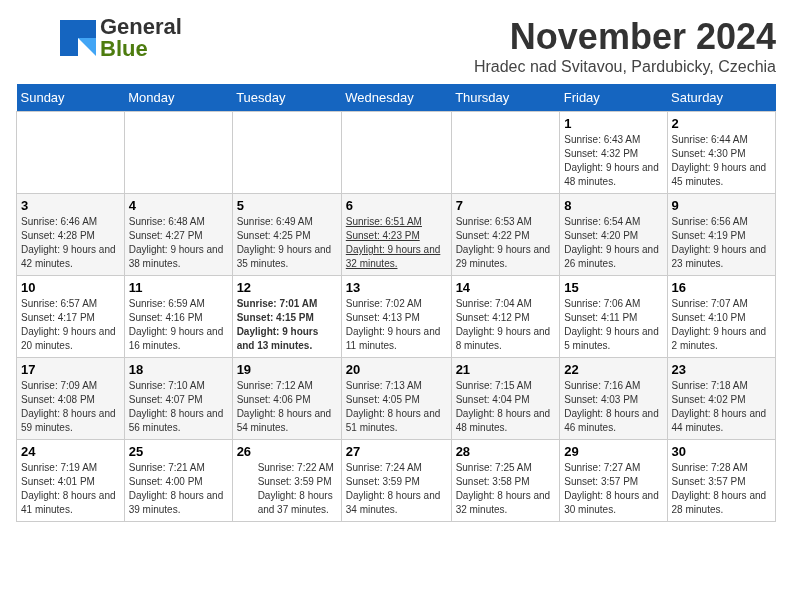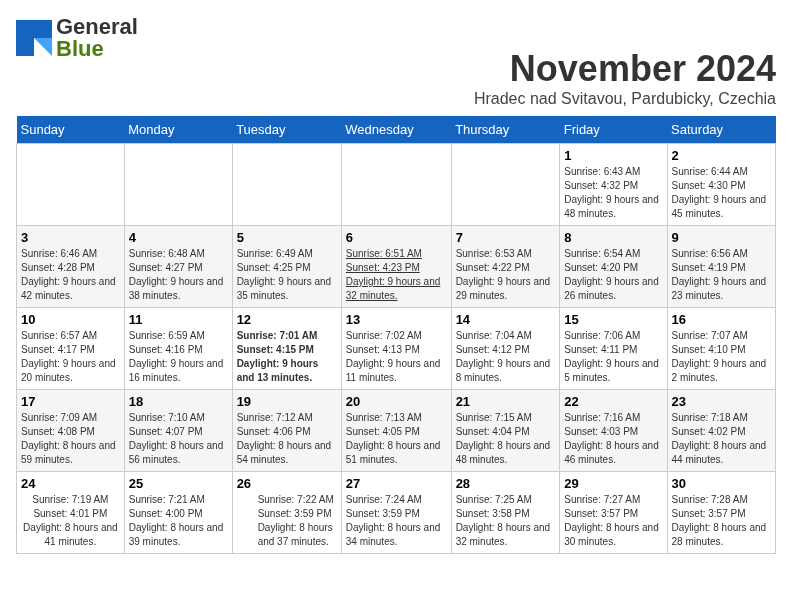--- a/index.html
+++ b/index.html
@@ -23,21 +23,20 @@
     }
     .logo-text {
       font-size: 22px;
       font-weight: bold;
       line-height: 1;
     }
     .logo-general { color: #333; }
     .logo-blue { color: #4d7c0f; }
     .title-area {
       text-align: right;
-      margin-top: 32px;
     }
     .month-title {
       font-size: 36px;
       font-weight: bold;
       color: #333;
     }
     .location-title {
       font-size: 16px;
       color: #444;
     }
@@ -81,21 +80,21 @@
     }
     td.empty {
       background: #fff;
     }
   </style>
 </head>
 <body>
 
 <div class="header-area">
   <div class="logo">
-    <div style="display:flex; align-items:center; gap:4px;">
+    <div style="display:flex; align-items:center; gap:4px;margin-left:44px;">
       <svg width="36" height="36" viewBox="0 0 36 36">
         <rect x="0" y="0" width="18" height="18" fill="#1565c0"></rect>
         <rect x="18" y="0" width="18" height="18" fill="#1565c0"></rect>
         <rect x="0" y="18" width="18" height="18" fill="#1565c0"></rect>
         <polygon points="18,18 36,18 36,36" fill="#42a5f5"></polygon>
       </svg>
       <div>
         <span class="logo-text logo-general">General</span><br>
         <span class="logo-text logo-blue">Blue</span>
       </div>
@@ -267,21 +266,21 @@
         <td>
           <span class="day-num">23</span>
           <div class="day-info" style="white-space: pre-line;">Sunrise: 7:18 AM
 Sunset: 4:02 PM
 Daylight: 8 hours and 44 minutes.</div>
         </td>
       </tr>
       <tr>
         <td>
           <span class="day-num">24</span>
-          <div class="day-info" style="white-space: pre-line; text-align: center;">Sunrise: 7:19 AM
+          <div class="day-info" style="white-space: pre-line;">Sunrise: 7:19 AM
 Sunset: 4:01 PM
 Daylight: 8 hours and 41 minutes.</div>
         </td>
         <td>
           <span class="day-num">25</span>
           <div class="day-info" style="white-space: pre-line;">Sunrise: 7:21 AM
 Sunset: 4:00 PM
 Daylight: 8 hours and 39 minutes.</div>
         </td>
         <td>

